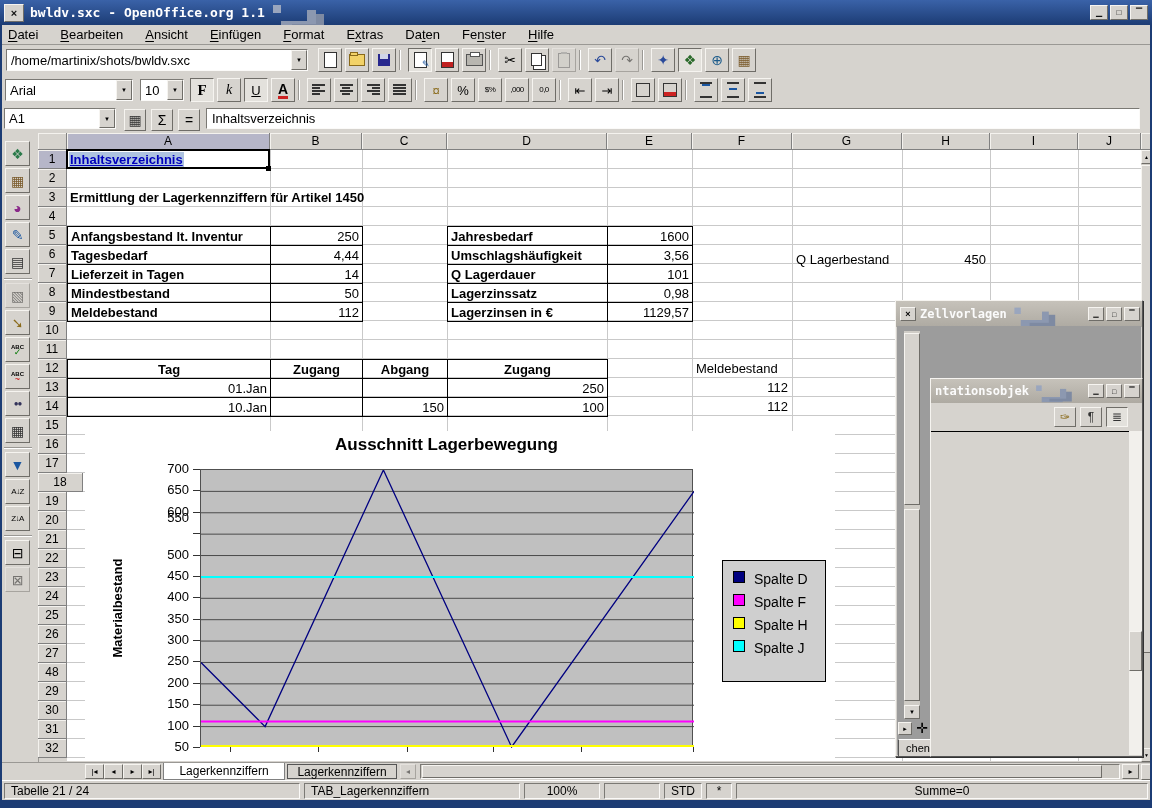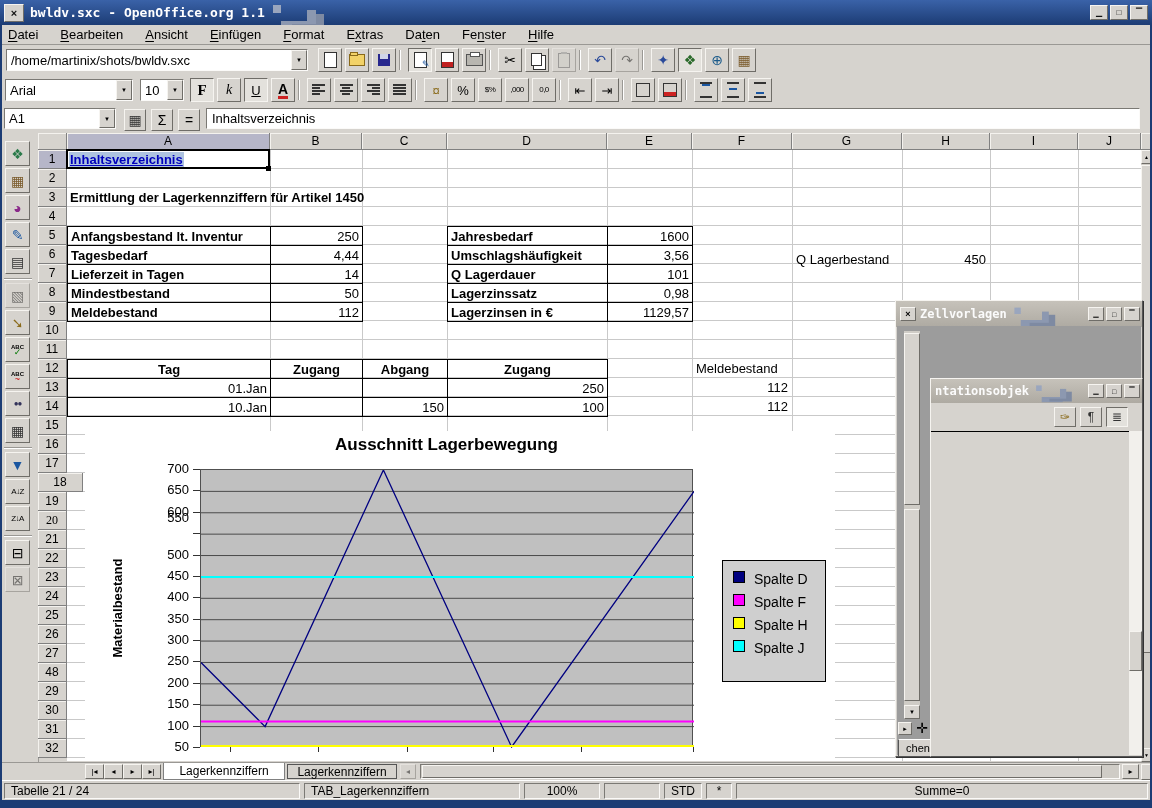--- a/index.html
+++ b/index.html
@@ -378,21 +378,21 @@
     <div class="rowhead" style="position: absolute; left: 0px; top: 188px; width: 29px; height: 19px;">10</div>
     <div class="rowhead" style="position: absolute; left: 0px; top: 207px; width: 29px; height: 19px;">11</div>
     <div class="rowhead" style="position: absolute; left: 0px; top: 226px; width: 29px; height: 19px;">12</div>
     <div class="rowhead" style="position: absolute; left: 0px; top: 245px; width: 29px; height: 19px;">13</div>
     <div class="rowhead" style="position: absolute; left: 0px; top: 264px; width: 29px; height: 19px;">14</div>
     <div class="rowhead" style="position: absolute; left: 0px; top: 283px; width: 29px; height: 19px;">15</div>
     <div class="rowhead" style="position: absolute; left: 0px; top: 302px; width: 29px; height: 19px;">16</div>
     <div class="rowhead" style="position: absolute; left: 0px; top: 321px; width: 29px; height: 19px;">17</div>
     <div class="rowhead" style="position: absolute; left: 0px; top: 340px; width: 45px; height: 19px;">18</div>
     <div class="rowhead" style="position: absolute; left: 0px; top: 359px; width: 29px; height: 19px;">19</div>
-    <div class="rowhead" style="position: absolute; left: 0px; top: 378px; width: 29px; height: 19px; font-family: Liberation Serif, serif;">20</div>
+    <div class="rowhead" style="position: absolute; left: 0px; top: 378px; width: 29px; height: 19px;">20</div>
     <div class="rowhead" style="position: absolute; left: 0px; top: 397px; width: 29px; height: 19px;">21</div>
     <div class="rowhead" style="position: absolute; left: 0px; top: 416px; width: 29px; height: 19px;">22</div>
     <div class="rowhead" style="position: absolute; left: 0px; top: 435px; width: 29px; height: 19px;">23</div>
     <div class="rowhead" style="position: absolute; left: 0px; top: 454px; width: 29px; height: 19px;">24</div>
     <div class="rowhead" style="position: absolute; left: 0px; top: 473px; width: 29px; height: 19px;">25</div>
     <div class="rowhead" style="position: absolute; left: 0px; top: 492px; width: 29px; height: 19px;">26</div>
     <div class="rowhead" style="position: absolute; left: 0px; top: 511px; width: 29px; height: 19px;">27</div>
     <div class="rowhead" style="position: absolute; left: 0px; top: 530px; width: 29px; height: 19px;">48</div>
     <div class="rowhead" style="position: absolute; left: 0px; top: 549px; width: 29px; height: 19px;">29</div>
     <div class="rowhead" style="position: absolute; left: 0px; top: 568px; width: 29px; height: 19px;">30</div>

